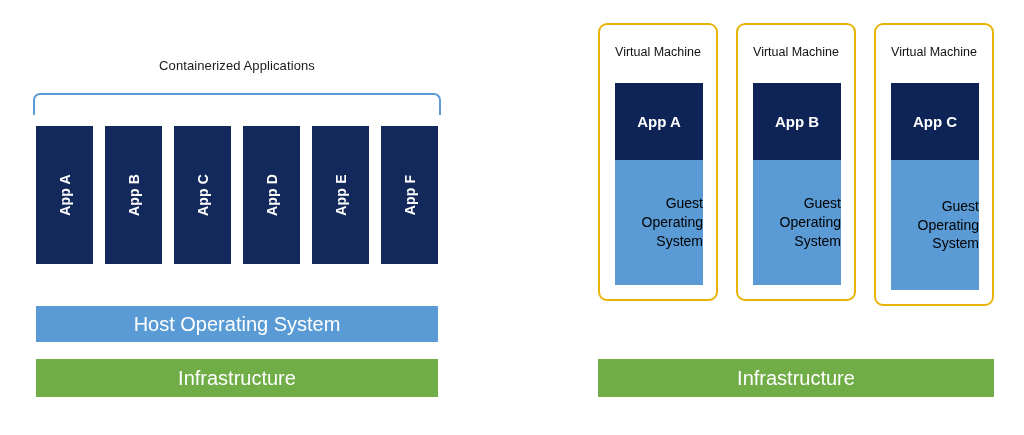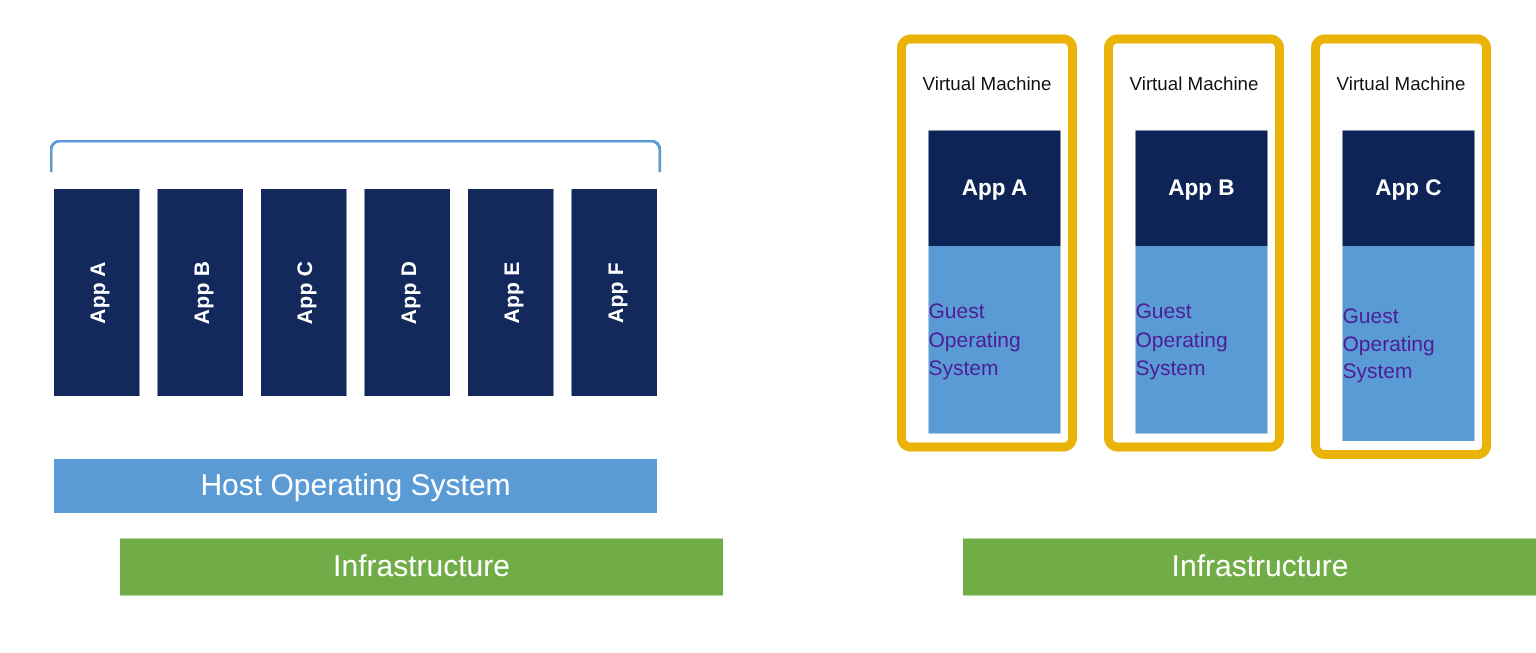--- a/index.html
+++ b/index.html
@@ -60,29 +60,29 @@
     position: absolute;
     display: flex;
     align-items: center;
     justify-content: center;
     color: #ffffff;
     box-sizing: border-box;
     white-space: nowrap;
   }
   .bar-docker { background: #4472C4; font-size: 19px; }
   .bar-hostos { background: #5B9BD5; font-size: 20px; text-align: right; }
-  .bar-infra  { background: #70AD47; font-size: 20px; margin-left: 44px; }
+  .bar-infra  { background: #70AD47; font-size: 20px; }
   .bar-hyper  { background: #A5A5A5; font-size: 20px; }
 
   
   #vm-panel { left: 512px; top: 0; width: 512px; height: 435px; }
 
   .vm-box {
     position: absolute;
-    border: 6px solid #eab308;
+    border: 2px solid #eab308;
     border-radius: 9px;
     background: #ffffff;
     box-sizing: border-box;
   }
   .vm-title {
     position: absolute;
     left: 0; right: 0;
     text-align: center;
     color: #111111;
     font-size: 12.5px;
@@ -98,32 +98,33 @@
     font-size: 15px;
     font-weight: bold;
     box-sizing: border-box;
   }
   .vm-guest {
     position: absolute;
     background: #5B9BD5;
     display: flex;
     align-items: center;
     justify-content: center;
-    text-align: left;
-    color: #4c1d95;
+    text-align: right;
+    color: #000000;
     font-size: 14px;
     line-height: 1.35;
     box-sizing: border-box;
   }
 </style>
 </head>
 <body>
 
 <div class="panel" id="container-panel">
 
+  <div class="caption" style="left:33px; top:58px; width:408px;">Containerized Applications</div>
 
   <div class="bracket" style="left:33px; top:93px; width:408px; height:22px;"></div>
 
   <div class="app-col" style="left:36px;  top:126px; width:57px; height:138px;">
     <span class="rot">App A</span>
   </div>
   <div class="app-col" style="left:105px; top:126px; width:57px; height:138px;">
     <span class="rot">App B</span>
   </div>
   <div class="app-col" style="left:174px; top:126px; width:57px; height:138px;">

